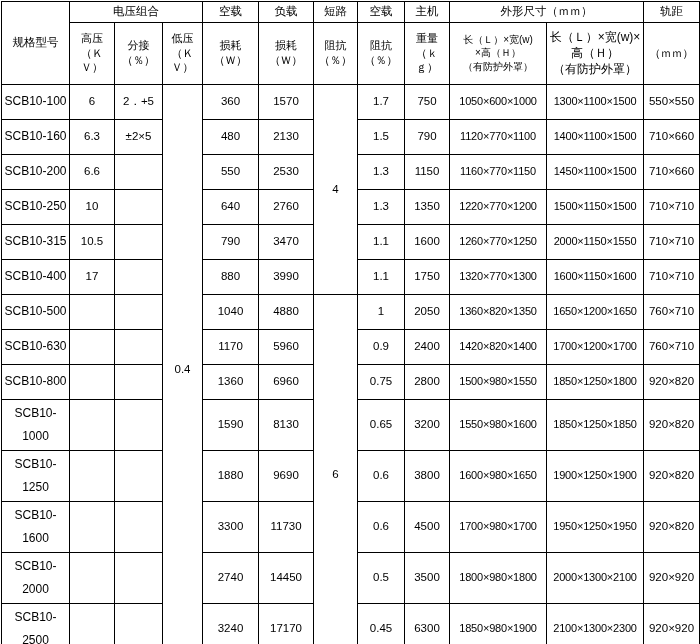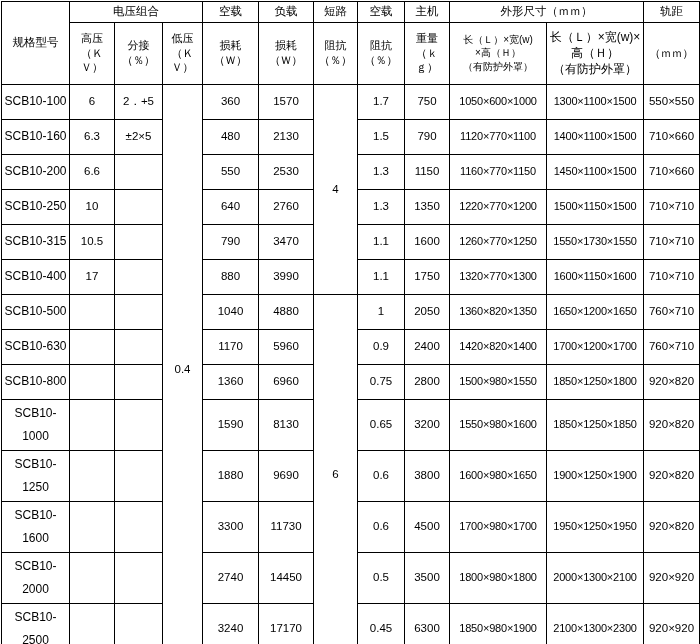--- a/index.html
+++ b/index.html
@@ -198,21 +198,21 @@
 
       <tr style="height:35px">
         <td class="model-cell">SCB10-315</td>
         <td class="num">10.5</td>
         <td class="num"></td>
         <td class="num">790</td>
         <td class="num">3470</td>
         <td class="num">1.1</td>
         <td class="num">1600</td>
         <td class="dim-cell">1260×770×1250</td>
-        <td class="dim-cell">1550×1730×1550</td>
+        <td class="dim-cell">2000×1150×1550</td>
         <td class="num">710×710</td>
       </tr>
 
       <tr style="height:35px">
         <td class="model-cell">SCB10-400</td>
         <td class="num">17</td>
         <td class="num"></td>
         <td class="num">880</td>
         <td class="num">3990</td>
         <td class="num">1.1</td>

